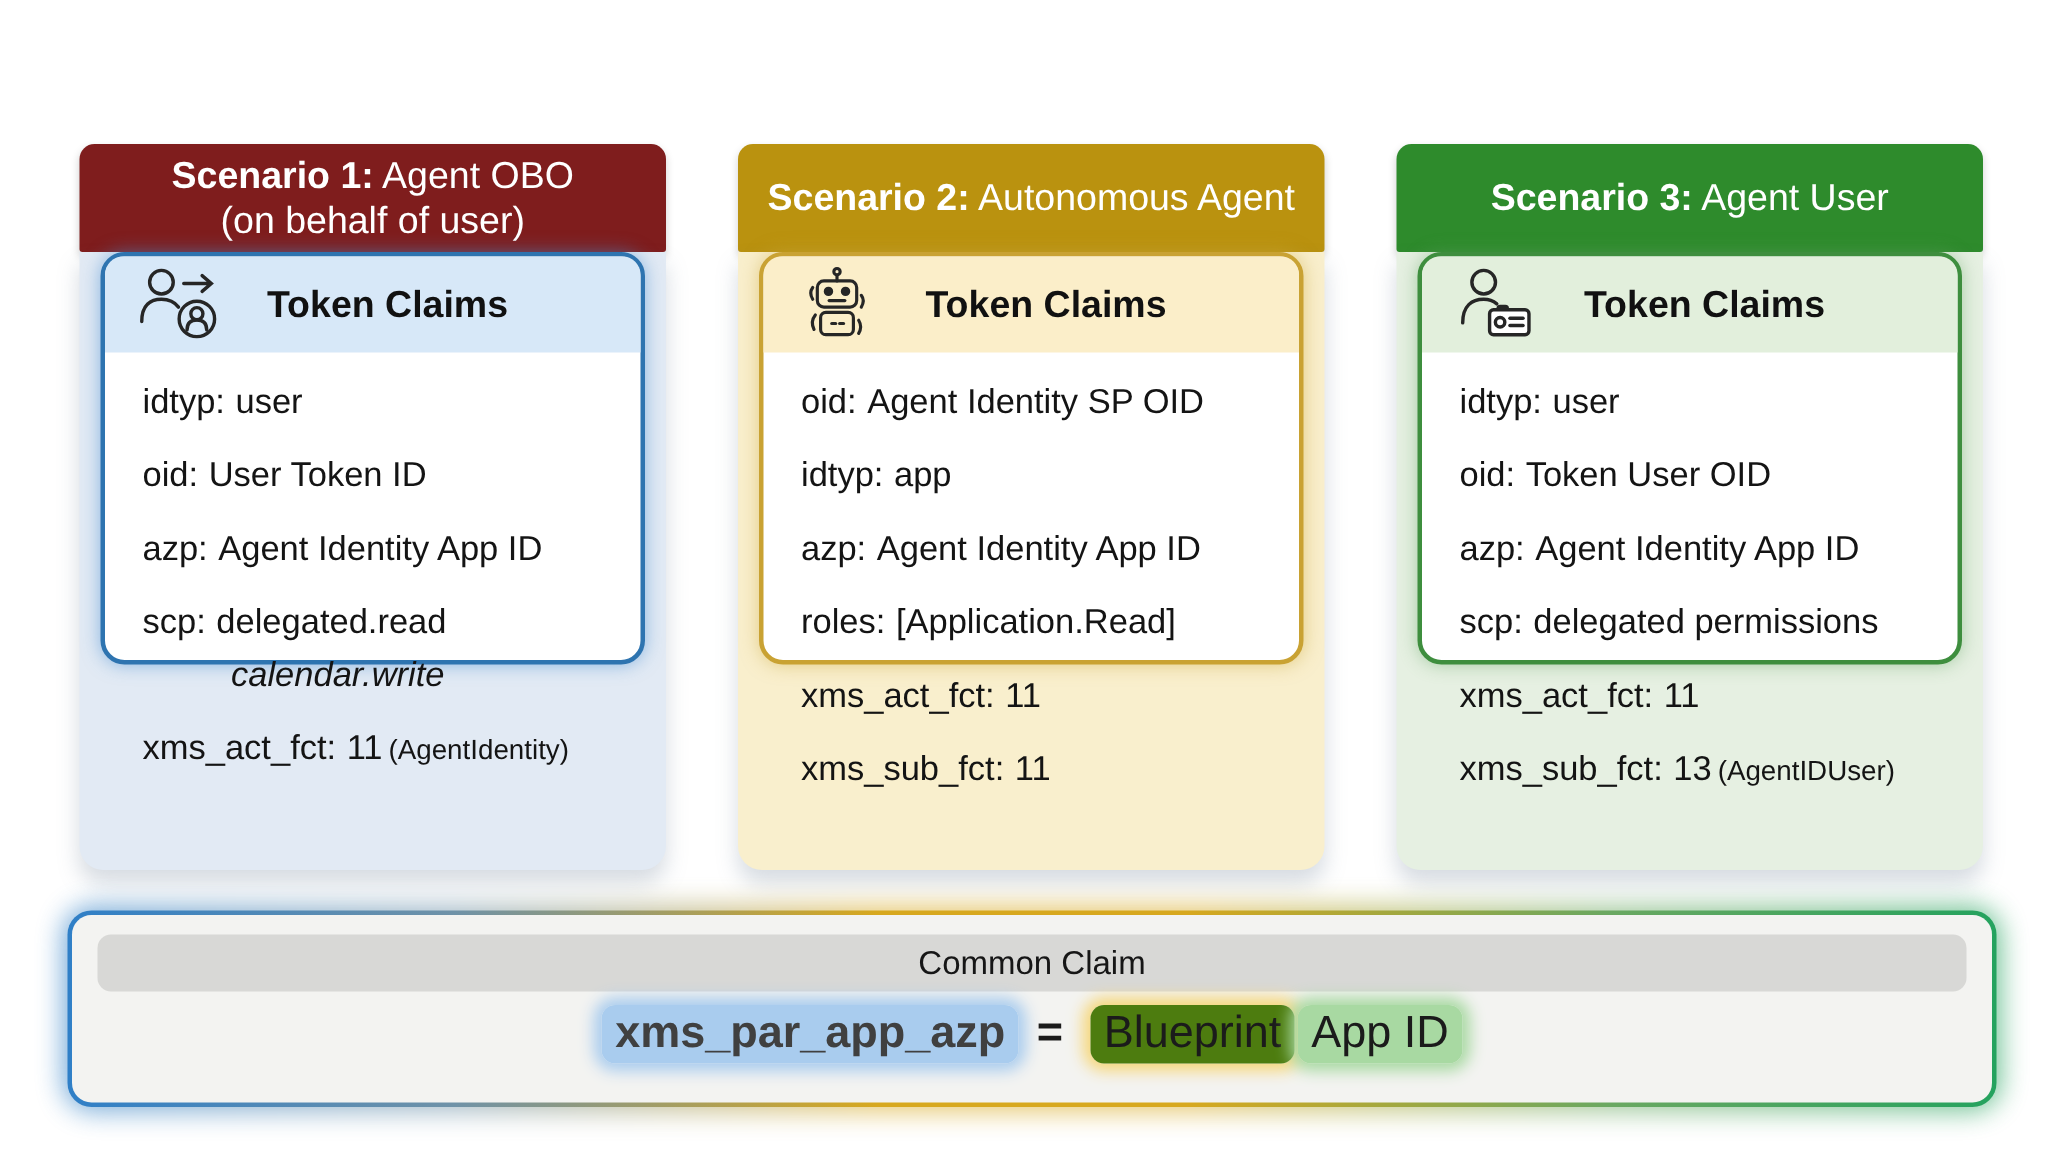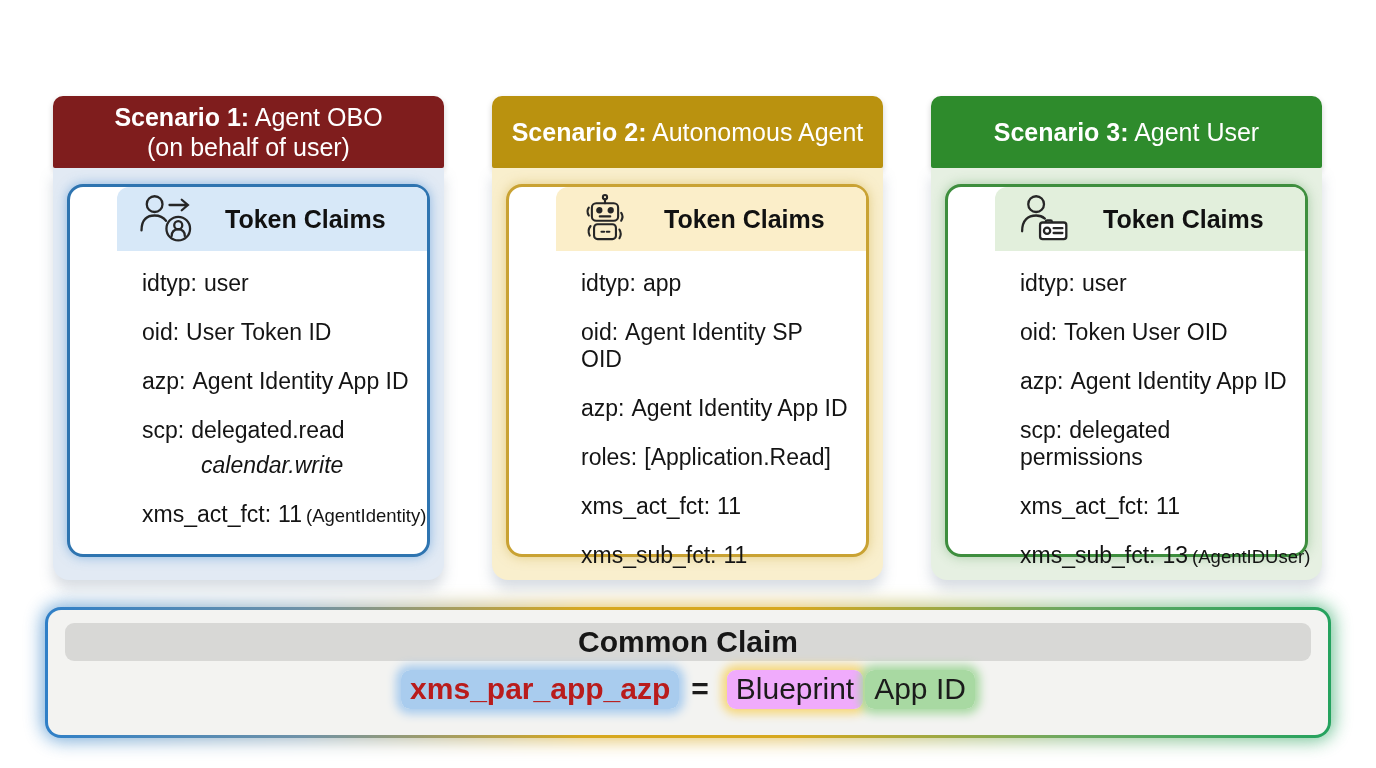--- a/index.html
+++ b/index.html
@@ -17,22 +17,22 @@
   .col2 .col-header{background:#ba920f;}
   .col3 .col-header{background:#2e8b2c;}
   .col-header b{font-weight:700;}
   .hdr-line{white-space:pre;}
 
   .panel{height:412px;border-radius:0 0 16px 16px;box-shadow:0 9px 14px rgba(110,130,150,0.28);}
   .col1 .panel{background:#e2eaf4;}
   .col2 .panel{background:#f9efcd;}
   .col3 .panel{background:#e6f0e2;}
 
-  .card{margin:0 14px;position:relative;top:16px;height:373px;background:#ffffff;
-    border-radius:16px;border:3px solid;box-sizing:border-box;padding-left:47px;}
+  .card{margin:0 14px;position:relative;top:0;height:275px;background:#ffffff;
+    border-radius:16px;border:3px solid;box-sizing:border-box;}
   .col1 .card{border-color:#2e74b0;box-shadow:0 0 12px rgba(70,140,210,0.55);}
   .col2 .card{border-color:#c9a233;box-shadow:0 0 12px rgba(205,170,60,0.5);}
   .col3 .card{border-color:#3e8e3e;box-shadow:0 0 12px rgba(90,160,90,0.45);}
 
   .card-head{height:64px;border-radius:12px 12px 0 0;display:flex;align-items:center;
     padding-left:21px;}
   .col1 .card-head{background:#d7e8f8;}
   .col2 .card-head{background:#fbeec9;}
   .col3 .card-head{background:#e2efdc;}
   .card-head .icon{width:56px;height:54px;flex:0 0 auto;}
@@ -46,25 +46,25 @@
 
   
   .common-wrap{position:absolute;left:45px;top:607px;width:1286px;height:131px;}
   .common-glow{position:absolute;inset:-3px;border-radius:20px;filter:blur(9px);opacity:0.65;
     background:linear-gradient(90deg,#2f7fc7 0%,#6f92a8 20%,#d7a81f 42%,#d7a81f 58%,#6aa862 80%,#24a25e 100%);}
   .common-border{position:absolute;inset:0;border-radius:16px;padding:3px;box-sizing:border-box;
     background:linear-gradient(90deg,#2f7fc7 0%,#6f92a8 20%,#d7a81f 42%,#d7a81f 58%,#6aa862 80%,#24a25e 100%);}
   .common-inner{width:100%;height:100%;background:#f3f3f1;border-radius:13px;position:relative;box-sizing:border-box;}
   .common-title-bar{position:absolute;left:17px;right:17px;top:13px;height:38px;background:#d8d8d6;
     border-radius:9px;display:flex;align-items:center;justify-content:center;}
-  .common-title{font-weight:700;font-size:30px;color:#161616;}
+  .common-title{font-weight:400;font-size:22px;color:#161616;}
   .equation{position:absolute;left:0;right:0;top:62px;text-align:center;font-size:30px;color:#1b1b1b;}
   .chip{border-radius:9px;padding:2px 9px 4px;}
-  .chip-blue{background:#a9ccee;box-shadow:0 0 10px 5px #a9ccee;font-weight:700;color:#b91c1c;}
-  .chip-yellow{background:#f0abfc;box-shadow:0 0 10px 5px #f6d77b;font-weight:400;margin-left:6px;}
+  .chip-blue{background:#a9ccee;box-shadow:0 0 10px 5px #a9ccee;font-weight:700;color:#404040;}
+  .chip-yellow{background:#4d7c0f;box-shadow:0 0 10px 5px #f6d77b;font-weight:400;margin-left:6px;}
   .chip-green{background:#a8d9a2;box-shadow:0 0 10px 5px #a8d9a2;font-weight:400;margin-left:2px;}
   .eq-sign{margin:0 12px;font-weight:600;}
 
   svg{display:block;}
 </style>
 </head>
 <body>
 
 <div class="stage">
 
@@ -121,22 +121,22 @@
               <rect x="19.5" y="35" width="25" height="17" rx="4"></rect>
               <path d="M15.5 37 q-4 5 -1 11"></path>
               <path d="M48.5 41 q3 5 0 10"></path>
               <line x1="28" y1="43.5" x2="31" y2="43.5"></line>
               <line x1="34" y1="43.5" x2="37" y2="43.5"></line>
             </svg>
           </span>
           <span class="card-title">Token Claims</span>
         </div>
         <div class="card-body">
+          <div class="claim"><b>oid:</b><span>Agent Identity SP OID</span></div>
           <div class="claim"><b>idtyp:</b><span>app</span></div>
-          <div class="claim"><b>oid:</b><span>Agent Identity SP OID</span></div>
           <div class="claim"><b>azp:</b><span>Agent Identity App ID</span></div>
           <div class="claim"><b>roles:</b><span>[Application.Read]</span></div>
           <div class="claim"><b>xms_act_fct:</b><span>11</span></div>
           <div class="claim"><b>xms_sub_fct:</b><span>11</span></div>
         </div>
       </div>
     </div>
   </div>
 
   <div class="col col3">

